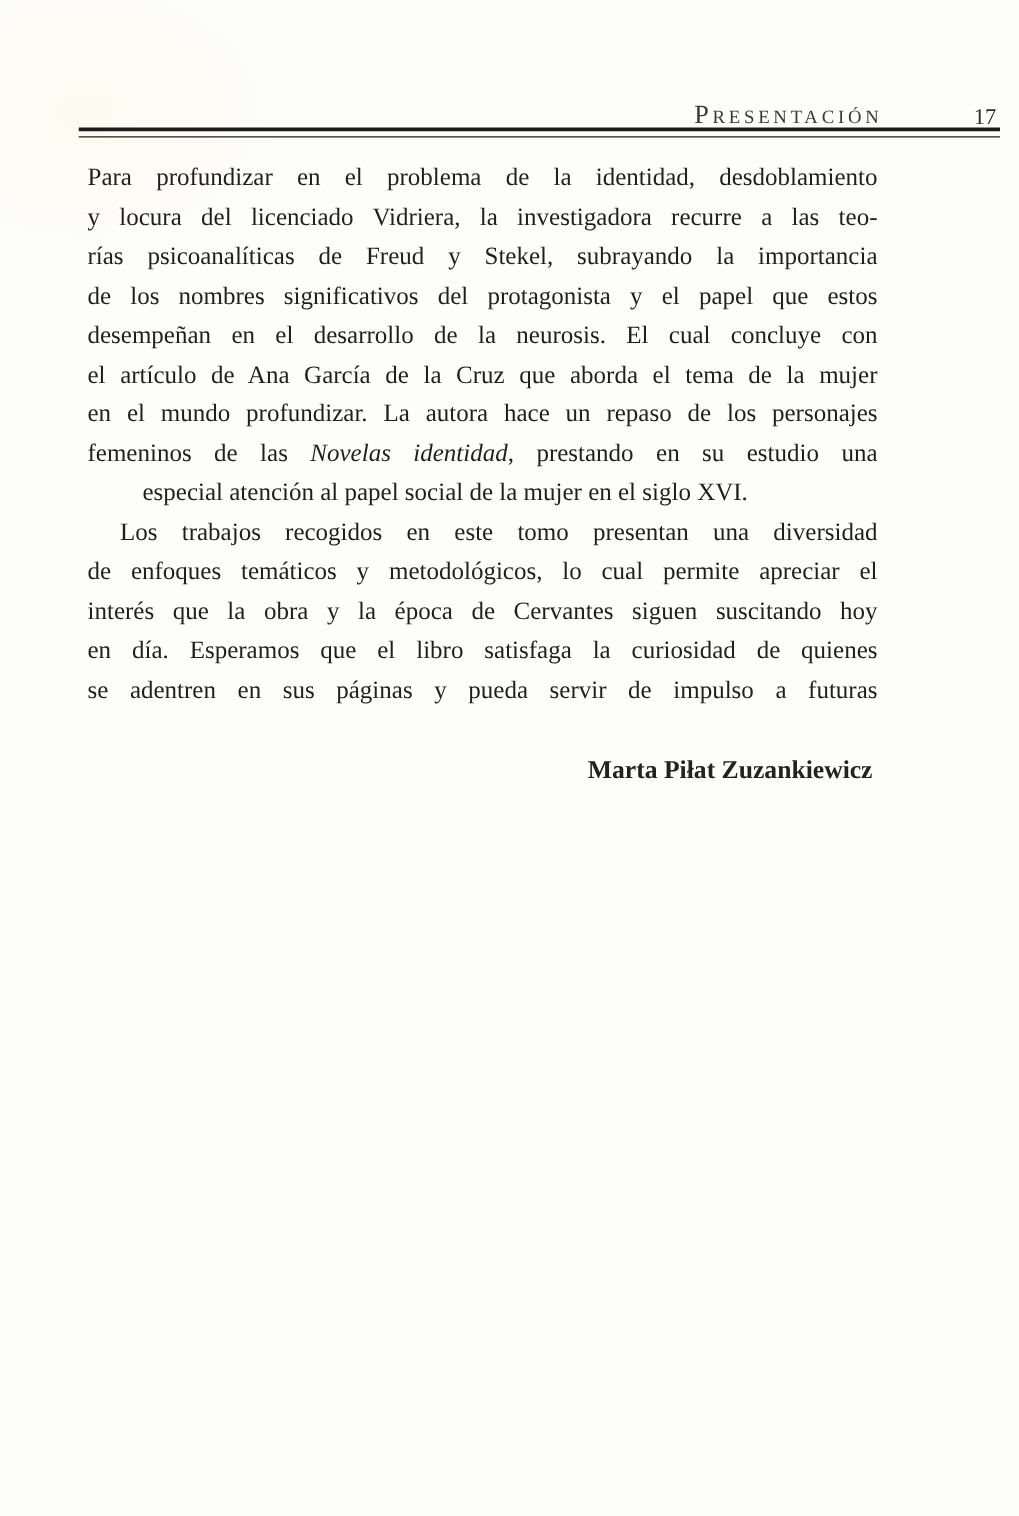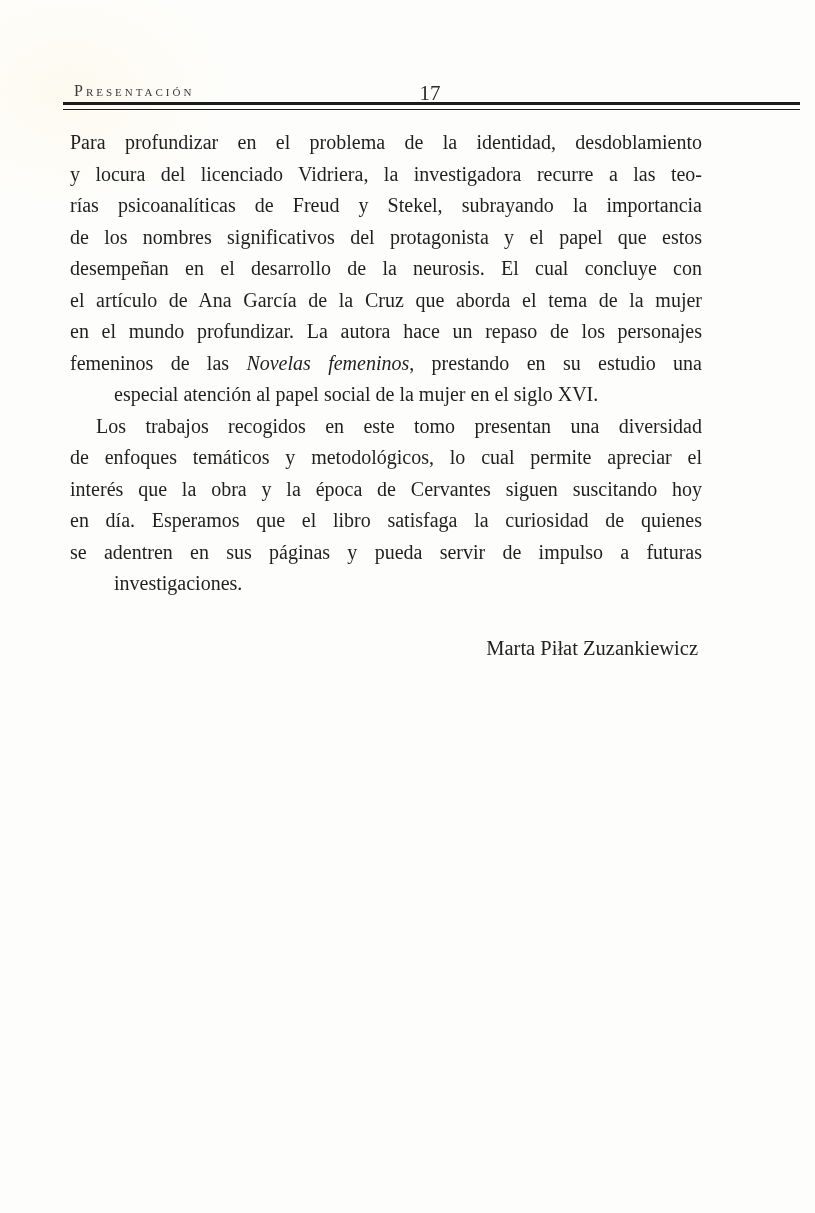--- a/index.html
+++ b/index.html
@@ -22,36 +22,36 @@
     overflow: hidden;
     color: var(--ink, #1f1f1f);
   }
 
   
   .running-title {
     position: absolute;
     top: 80px;
     left: 74px;
     width: 632px;
-    text-align: left;
+    text-align: right;
     font-variant: small-caps;
     letter-spacing: 3px;
-    font-size: 16px;
+    font-size: 21px;
     line-height: 22px;
     color: #3a3a3a;
   }
   .page-number {
     position: absolute;
     top: 82px;
     left: 63px;
     width: 737px;
-    text-align: center;
+    text-align: right;
     padding-right: 3px;
     box-sizing: border-box;
-    font-size: 21px;
+    font-size: 18px;
     line-height: 22px;
     color: #2a2a2a;
   }
   .header-rule {
     position: absolute;
     top: 102px;
     left: 63px;
     width: 737px;
     height: 4px;
     border-top: 3px solid var(--rule, #1c1c1c);
@@ -85,20 +85,21 @@
   .italic { font-style: italic; }
 
   
   .signature {
     margin-top: 33px;
     text-align: right;
     padding-right: 4px;
     font-size: 20.5px;
     line-height: 31.5px;
     color: #222222;
+    font-weight: bold;
   }
 </style>
 </head>
 <body>
 
 <div class="page">
 
   <div class="running-title">Presentación</div>
 
   <div class="page-number">17</div>
@@ -108,30 +109,29 @@
   <main class="text-block">
 
     <div class="paragraph">
       <div class="line">Para profundizar en el problema de la identidad, desdoblamiento</div>
       <div class="line">y locura del licenciado Vidriera, la investigadora recurre a las teo-</div>
       <div class="line">rías psicoanalíticas de Freud y Stekel, subrayando la importancia</div>
       <div class="line">de los nombres significativos del protagonista y el papel que estos</div>
       <div class="line">desempeñan en el desarrollo de la neurosis. El cual concluye con</div>
       <div class="line">el artículo de Ana García de la Cruz que aborda el tema de la mujer</div>
       <div class="line">en el mundo profundizar. La autora hace un repaso de los personajes</div>
-      <div class="line"><span>femeninos de las </span><span class="italic">Novelas femeninos</span><span>, prestando en su estudio una</span></div>
+      <div class="line"><span>femeninos de las </span><span class="italic">Novelas identidad</span><span>, prestando en su estudio una</span></div>
       <div class="line last">especial atención al papel social de la mujer en el siglo XVI.</div>
     </div>
 
     <div class="paragraph">
       <div class="line indented">Los trabajos recogidos en este tomo presentan una diversidad</div>
       <div class="line">de enfoques temáticos y metodológicos, lo cual permite apreciar el</div>
       <div class="line">interés que la obra y la época de Cervantes siguen suscitando hoy</div>
       <div class="line">en día. Esperamos que el libro satisfaga la curiosidad de quienes</div>
       <div class="line">se adentren en sus páginas y pueda servir de impulso a futuras</div>
-      <div class="line last">investigaciones.</div>
     </div>
 
     <div class="signature">Marta Piłat Zuzankiewicz</div>
 
   </main>
 
 </div>
 
 </body></html>

